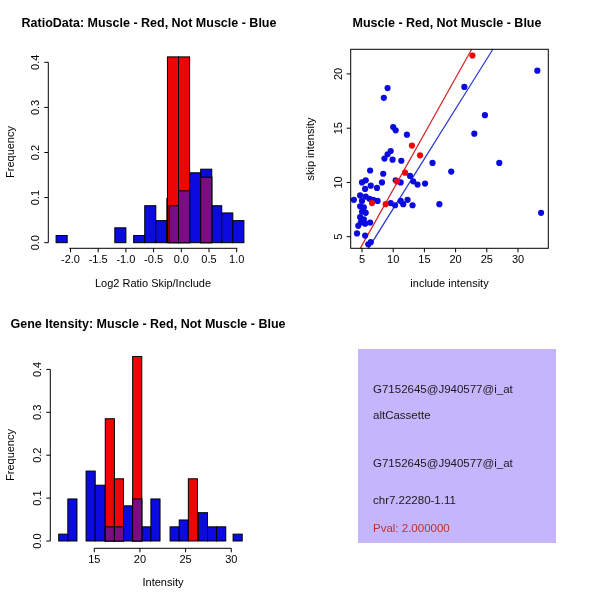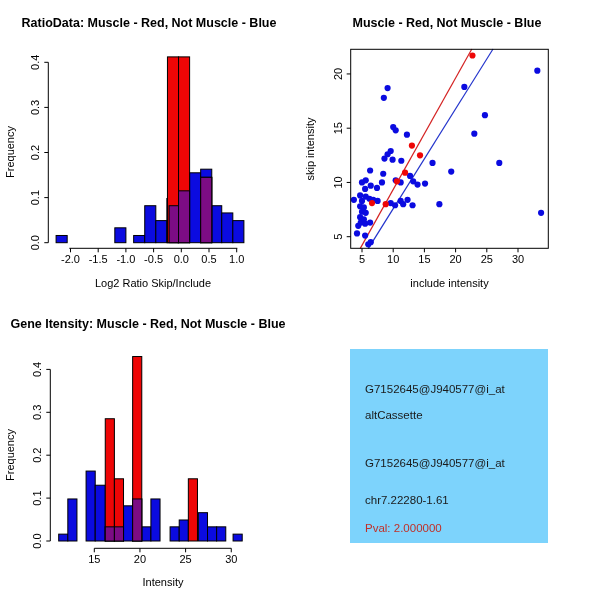--- a/index.html
+++ b/index.html
@@ -207,20 +207,20 @@
         <rect x="233.07600000000002" y="534.136" width="9.129999999999995" height="6.864000000000033" fill="#0b0be0" class="bar"></rect>
         <rect x="105.25599999999999" y="418.735" width="9.13000000000001" height="122.26499999999999" fill="#ee0606" class="bar"></rect>
         <rect x="114.386" y="478.795" width="9.129999999999995" height="62.204999999999984" fill="#ee0606" class="bar"></rect>
         <rect x="132.646" y="356.53" width="9.130000000000024" height="184.47000000000003" fill="#ee0606" class="bar"></rect>
         <rect x="188.339" y="478.795" width="9.129999999999995" height="62.204999999999984" fill="#ee0606" class="bar"></rect>
         <rect x="105.25599999999999" y="526.843" width="9.13000000000001" height="14.157000000000039" fill="#7c0c84" class="bar"></rect>
         <rect x="114.386" y="526.843" width="9.129999999999995" height="14.157000000000039" fill="#7c0c84" class="bar"></rect>
         <rect x="132.646" y="498.95799999999997" width="9.130000000000024" height="42.04200000000003" fill="#7c0c84" class="bar"></rect>
       </g>
     </svg>
-  <div class="info-box" style="background: #7dd3fc;">
+  <div class="info-box" style="background: #c4b5fd; margin-left: 8px;">
     <div class="iline l1">G7152645@J940577@i_at</div>
     <div class="iline l2">altCassette</div>
     <div class="iline l3">G7152645@J940577@i_at</div>
-    <div class="iline l4">chr7.22280-1.61</div>
+    <div class="iline l4">chr7.22280-1.11</div>
     <div class="iline l5" style="color: rgb(192, 48, 40); text-align: center;">Pval: 2.000000</div>
   </div>
 </div>
 
 </body></html>

